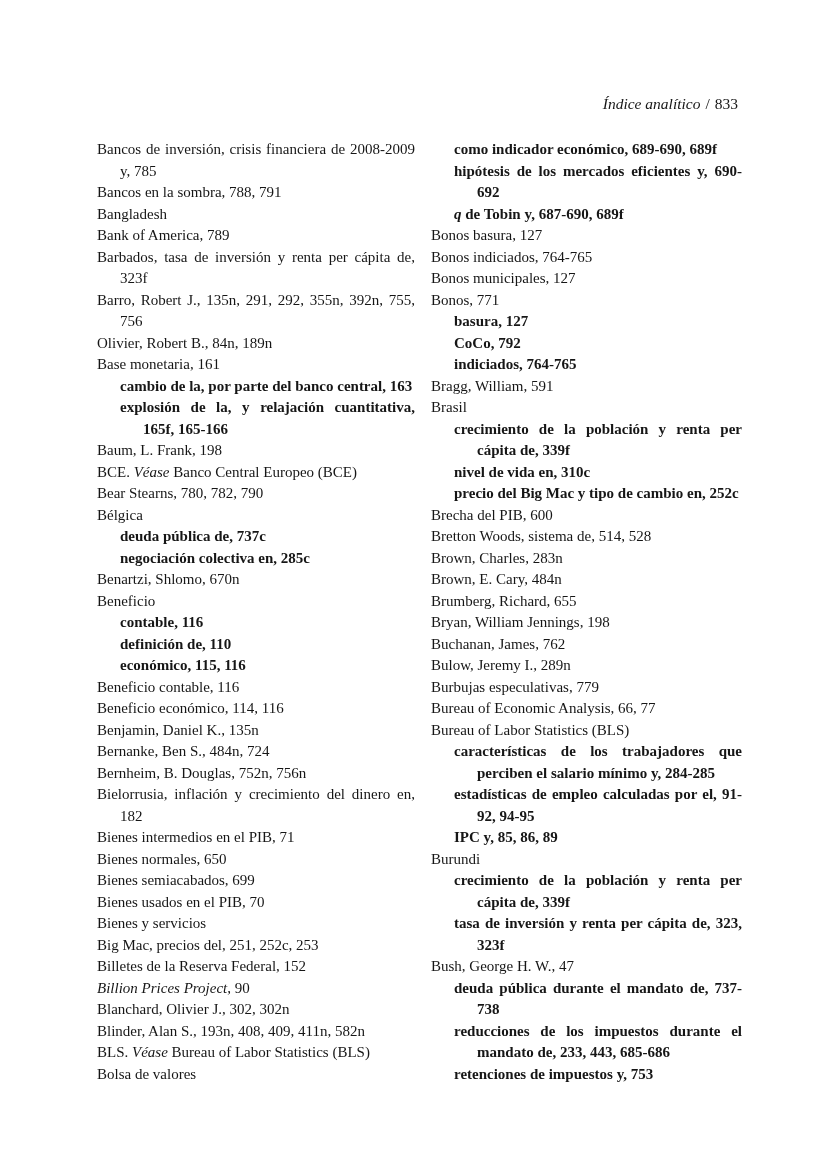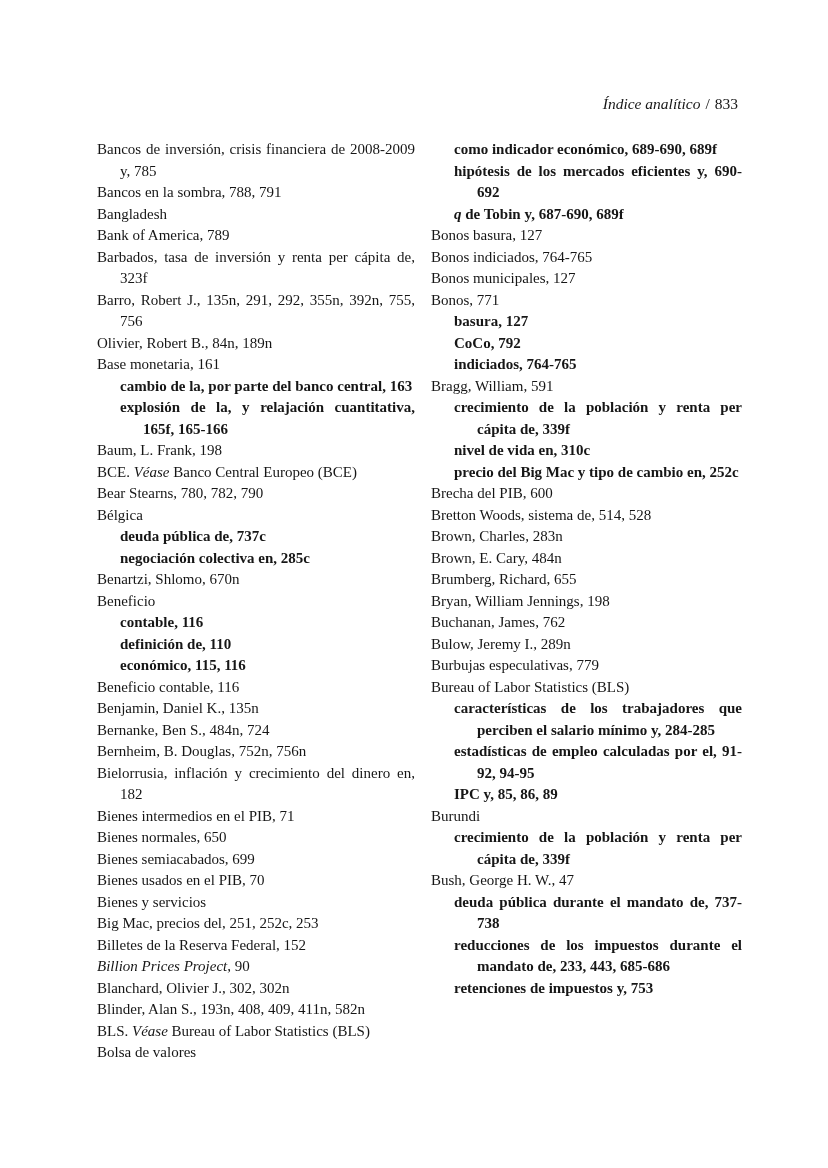--- a/index.html
+++ b/index.html
@@ -69,20 +69,21 @@
         <div class="entry main"><span>Bear Stearns, 780, 782, 790</span></div>
         <div class="entry main"><span>Bélgica</span></div>
         <div class="entry sub"><span>deuda pública de, 737c</span></div>
         <div class="entry sub"><span>negociación colectiva en, 285c</span></div>
         <div class="entry main"><span>Benartzi, Shlomo, 670n</span></div>
         <div class="entry main"><span>Beneficio</span></div>
         <div class="entry sub"><span>contable, 116</span></div>
         <div class="entry sub"><span>definición de, 110</span></div>
         <div class="entry sub"><span>económico, 115, 116</span></div>
         <div class="entry main"><span>Beneficio contable, 116</span></div>
+        <div class="entry main"><span>Beneficio económico, 114, 116</span></div>
         <div class="entry main"><span>Benjamin, Daniel K., 135n</span></div>
         <div class="entry main"><span>Bernanke, Ben S., 484n, 724</span></div>
         <div class="entry main"><span>Bernheim, B. Douglas, 752n, 756n</span></div>
         <div class="entry main"><span>Bielorrusia, inflación y crecimiento del dinero en, 182</span></div>
         <div class="entry main"><span>Bienes intermedios en el PIB, 71</span></div>
         <div class="entry main"><span>Bienes normales, 650</span></div>
         <div class="entry main"><span>Bienes semiacabados, 699</span></div>
         <div class="entry main"><span>Bienes usados en el PIB, 70</span></div>
         <div class="entry main"><span>Bienes y servicios</span></div>
         <div class="entry main"><span>Big Mac, precios del, 251, 252c, 253</span></div>
@@ -98,38 +99,41 @@
         <div class="entry sub"><span>hipótesis de los mercados eficientes y, 690-692</span></div>
         <div class="entry sub"><i>q</i><span> de Tobin y, 687-690, 689f</span></div>
         <div class="entry main"><span>Bonos basura, 127</span></div>
         <div class="entry main"><span>Bonos indiciados, 764-765</span></div>
         <div class="entry main"><span>Bonos municipales, 127</span></div>
         <div class="entry main"><span>Bonos, 771</span></div>
         <div class="entry sub"><span>basura, 127</span></div>
         <div class="entry sub"><span>CoCo, 792</span></div>
         <div class="entry sub"><span>indiciados, 764-765</span></div>
         <div class="entry main"><span>Bragg, William, 591</span></div>
+        <div class="entry main"><span>Brasil</span></div>
         <div class="entry sub"><span>crecimiento de la población y renta per cápita de, 339f</span></div>
         <div class="entry sub"><span>nivel de vida en, 310c</span></div>
         <div class="entry sub"><span>precio del Big Mac y tipo de cambio en, 252c</span></div>
         <div class="entry main"><span>Brecha del PIB, 600</span></div>
         <div class="entry main"><span>Bretton Woods, sistema de, 514, 528</span></div>
         <div class="entry main"><span>Brown, Charles, 283n</span></div>
         <div class="entry main"><span>Brown, E. Cary, 484n</span></div>
         <div class="entry main"><span>Brumberg, Richard, 655</span></div>
         <div class="entry main"><span>Bryan, William Jennings, 198</span></div>
         <div class="entry main"><span>Buchanan, James, 762</span></div>
         <div class="entry main"><span>Bulow, Jeremy I., 289n</span></div>
         <div class="entry main"><span>Burbujas especulativas, 779</span></div>
+        <div class="entry main"><span>Bureau of Economic Analysis, 66, 77</span></div>
         <div class="entry main"><span>Bureau of Labor Statistics (BLS)</span></div>
         <div class="entry sub"><span>características de los trabajadores que perciben el salario mínimo y, 284-285</span></div>
         <div class="entry sub"><span>estadísticas de empleo calculadas por el, 91-92, 94-95</span></div>
         <div class="entry sub"><span>IPC y, 85, 86, 89</span></div>
         <div class="entry main"><span>Burundi</span></div>
         <div class="entry sub"><span>crecimiento de la población y renta per cápita de, 339f</span></div>
+        <div class="entry sub"><span>tasa de inversión y renta per cápita de, 323, 323f</span></div>
         <div class="entry main"><span>Bush, George H. W., 47</span></div>
         <div class="entry sub"><span>deuda pública durante el mandato de, 737-738</span></div>
         <div class="entry sub"><span>reducciones de los impuestos durante el mandato de, 233, 443, 685-686</span></div>
         <div class="entry sub"><span>retenciones de impuestos y, 753</span></div>
       </div>
   </div>
 
 </div>
 
 </body></html>

